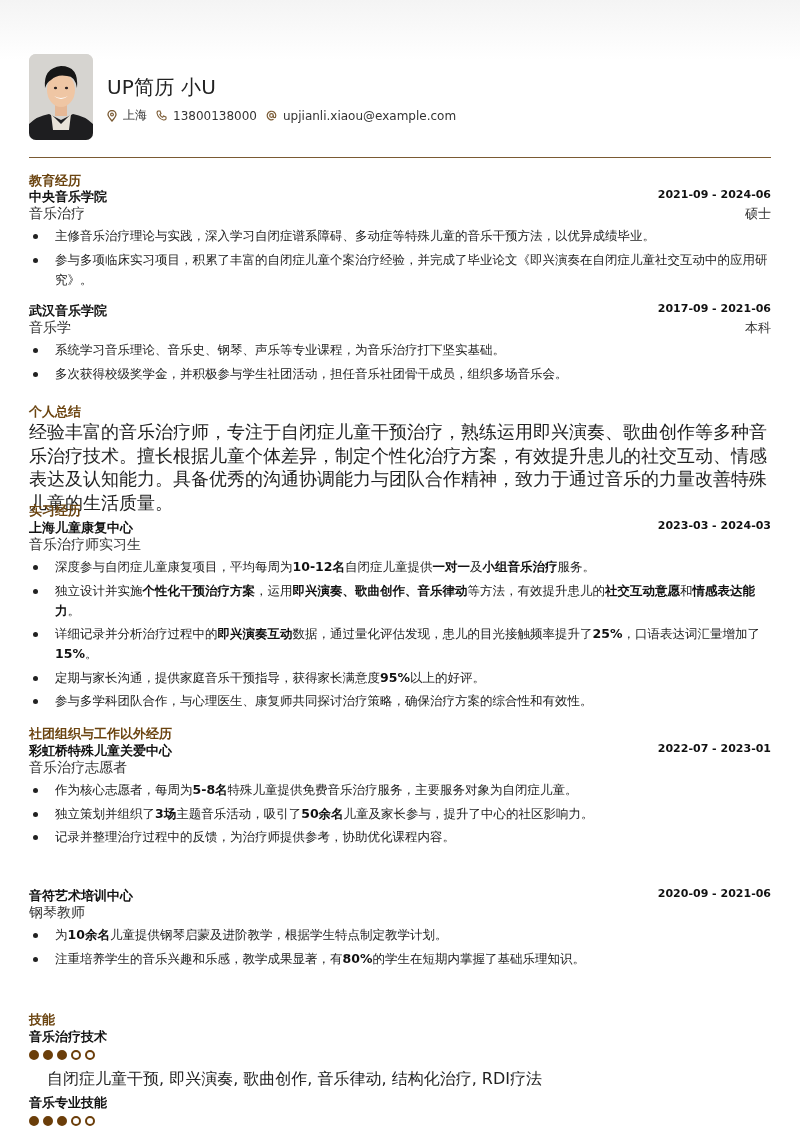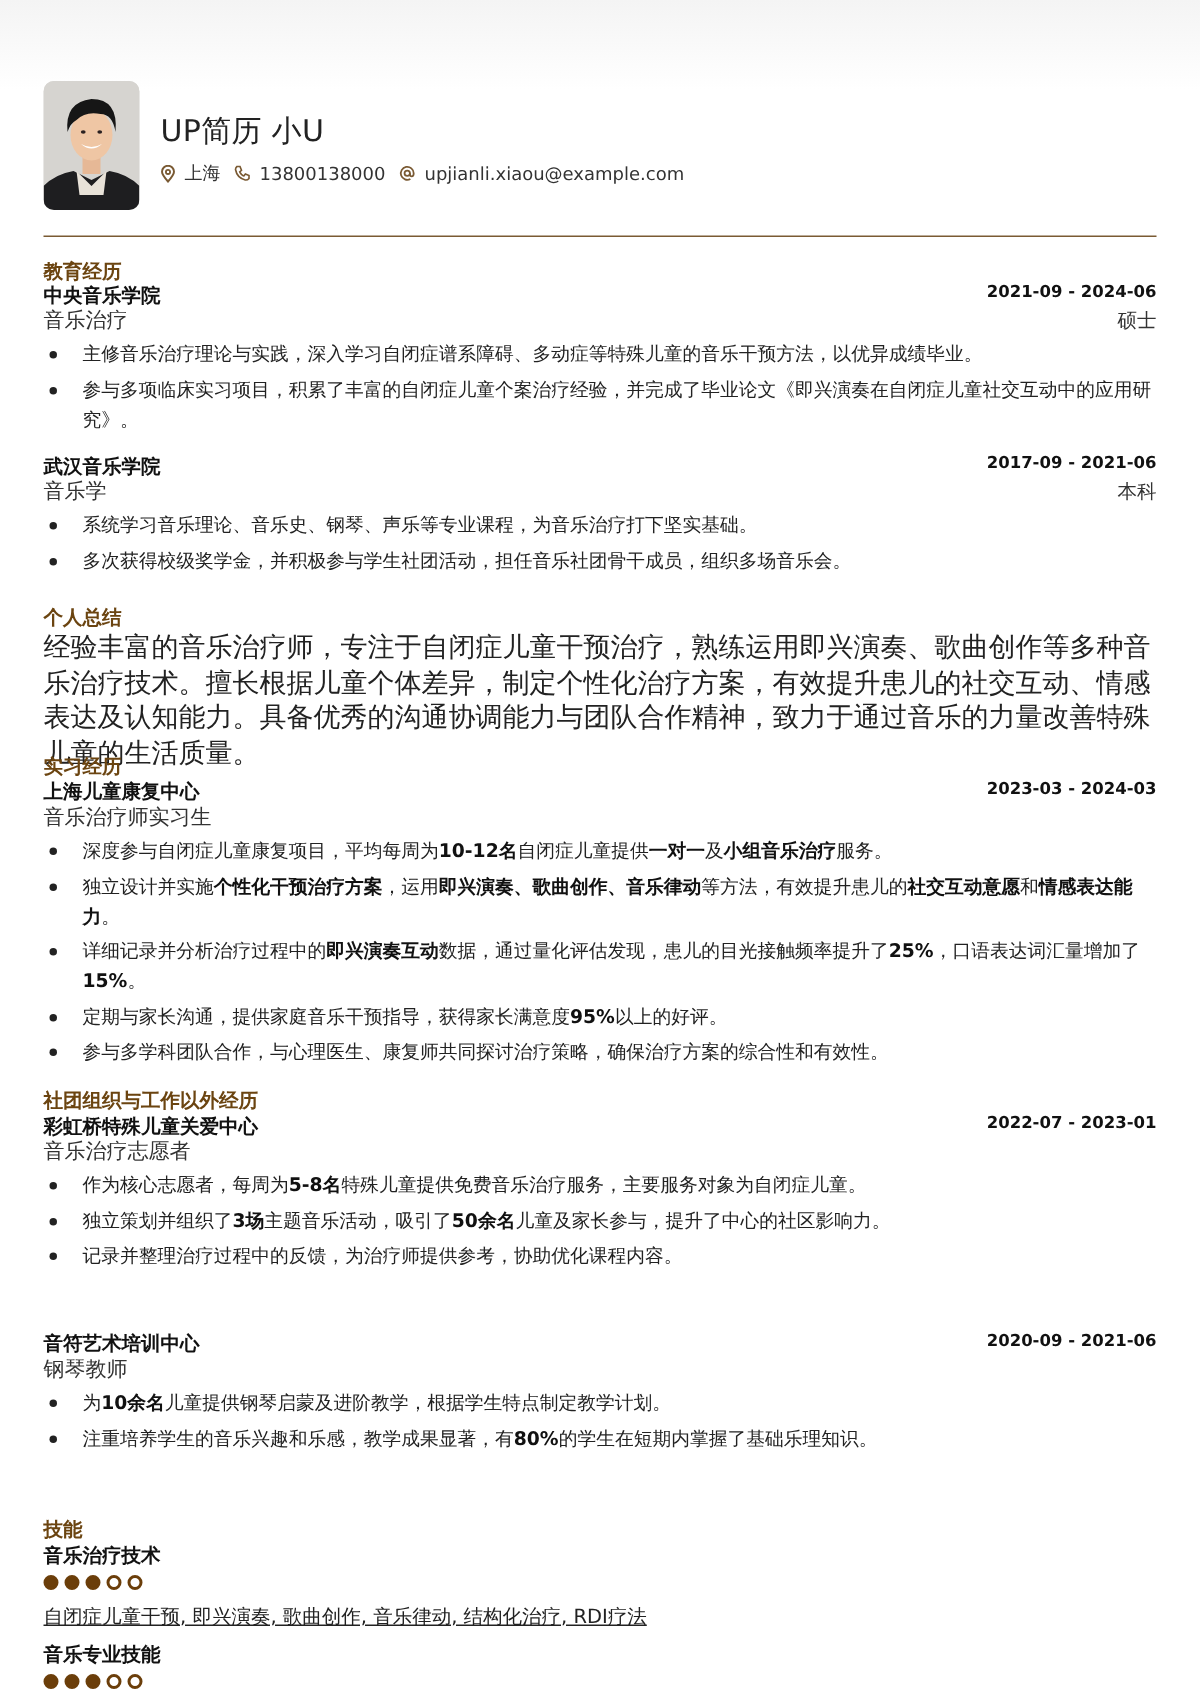--- a/index.html
+++ b/index.html
@@ -30,21 +30,21 @@
   .degree { position: absolute; right: 29px; font-size: 13px; color: #333; text-align: center; }
   ul.bullets { position: absolute; left: 29px; width: 742px; list-style: none; }
   ul.bullets li { position: relative; padding-left: 26px; font-size: 12.5px; line-height: 20px; color: #222; margin-bottom: 3.5px; }
   ul.bullets li::before { content: ""; position: absolute; left: 4px; top: 8px; width: 5px; height: 5px; border-radius: 50%; background: #222; }
   ul.bullets li b { font-weight: 700; color: #111; }
   .summary { position: absolute; left: 29px; width: 742px; font-size: 18px; line-height: 23.5px; color: #222; }
   .skill-name { position: absolute; left: 29px; font-size: 13px; font-weight: 700; color: #111; }
   .dots { position: absolute; left: 29px; display: flex; }
   .dot { width: 10px; height: 10px; border-radius: 50%; margin-right: 4px; border: 2px solid #6b3e0a; }
   .dot.filled { background: #6b3e0a; }
-  .skill-desc { position: absolute; left: 29px; font-size: 13px; color: #222; text-decoration: underline; }
+  .skill-desc { position: absolute; left: 47px; font-size: 16px; color: #222; }
 </style>
 </head>
 <body>
 
 <div class="header">
   <div class="avatar">
     <svg width="64" height="86" viewBox="0 0 64 86">
       <rect width="64" height="86" fill="#d6d4d0"></rect>
       <path d="M0 86 L0 70 Q8 62 20 60 L32 66 L44 60 Q56 62 64 70 L64 86 Z" fill="#1e1e20"></path>
       <path d="M22 60 L32 70 L42 60 L40 76 L24 76 Z" fill="#e8e2d8"></path>

